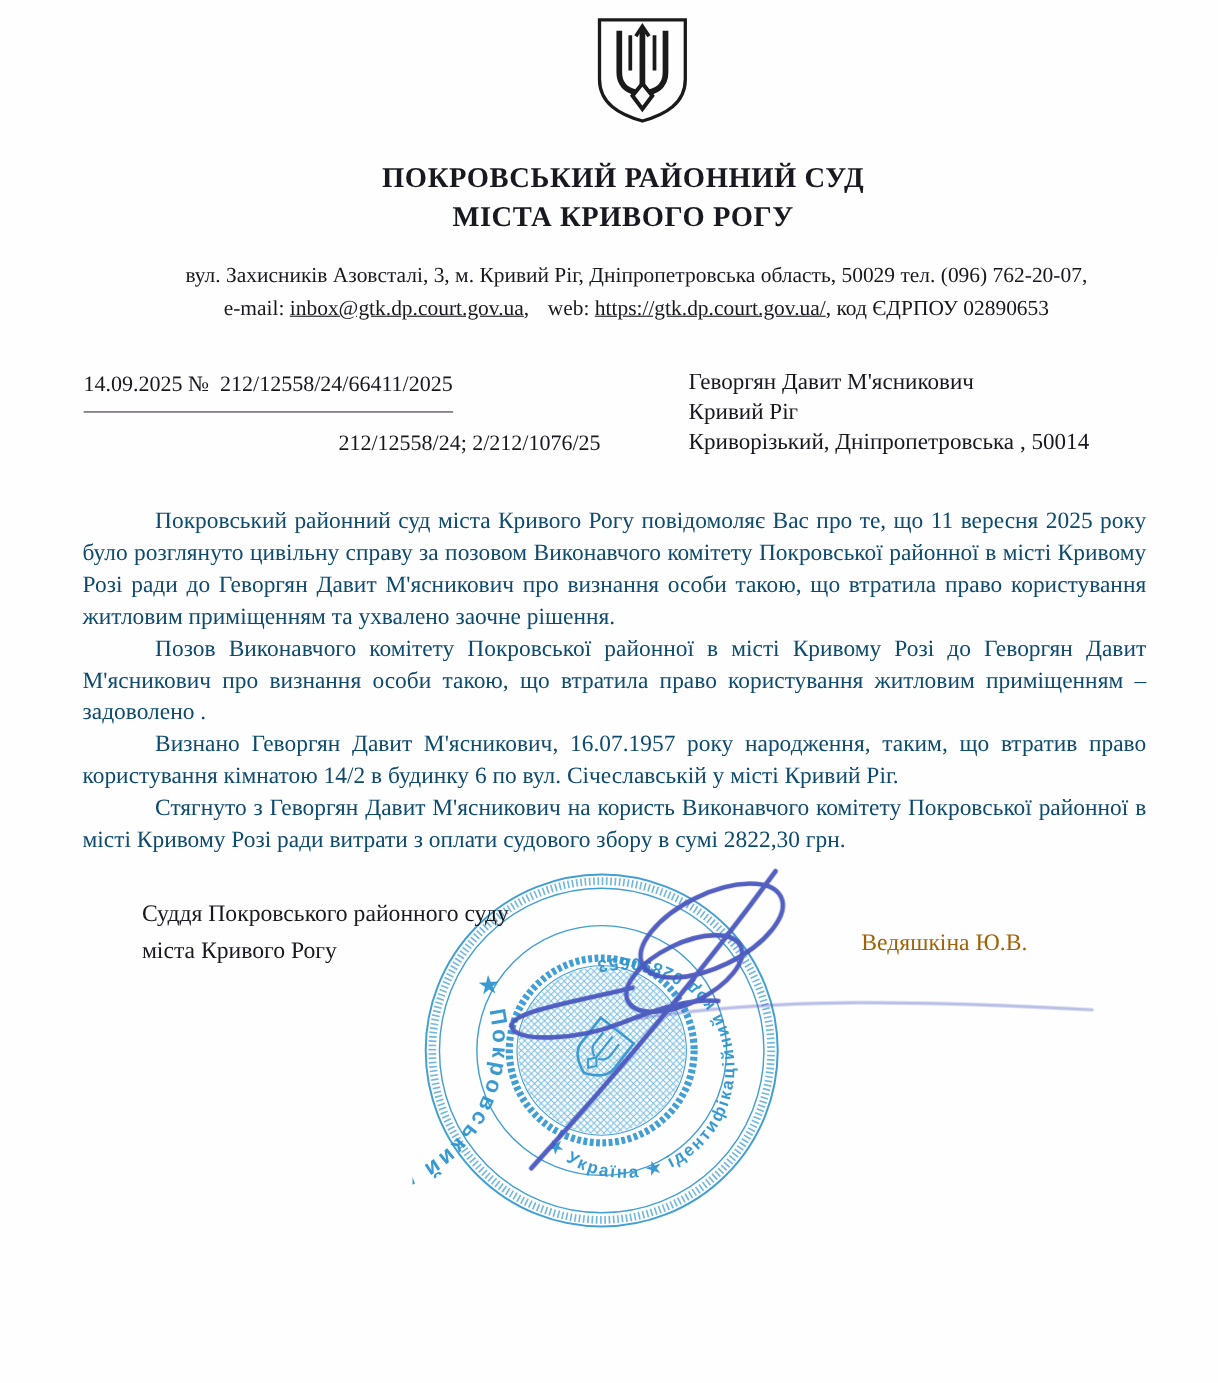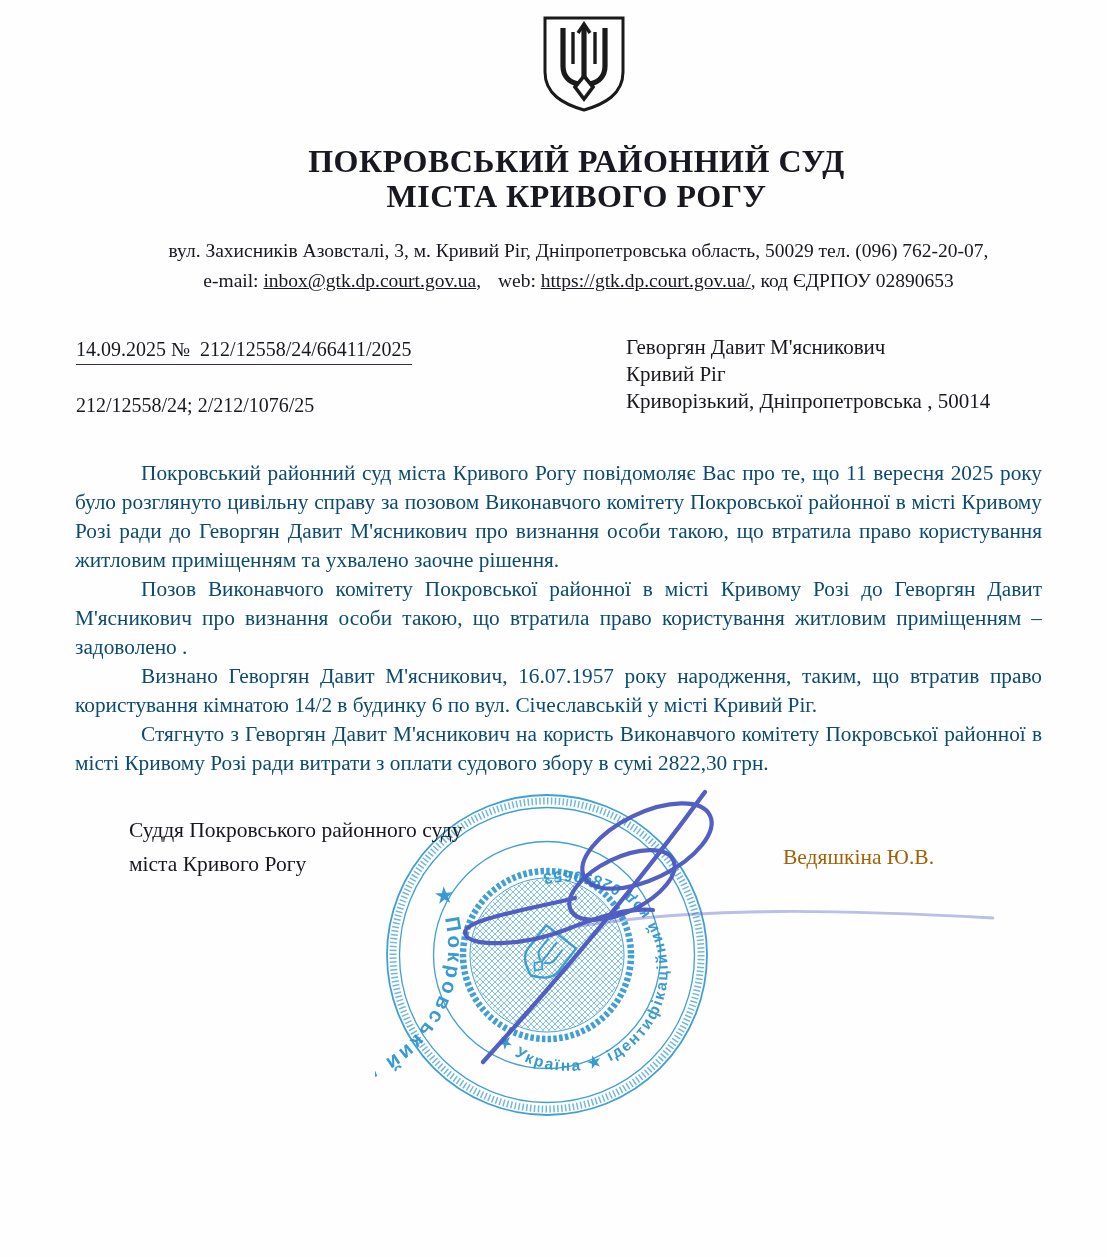--- a/index.html
+++ b/index.html
@@ -6,33 +6,33 @@
   .page{
     position:relative;
     width:1107px;height:1257px;
     background:#fefefe;
     overflow:hidden;
     font-family:"Liberation Serif", serif;
     color:#1b1b1b;
   }
   .emblem{position:absolute;left:538px;top:14px;width:92px;height:100px;}
   .title{
-    position:absolute;left:48px;top:144px;width:1057px;
-    text-align:center;font-weight:bold;font-size:32px;line-height:35px;
+    position:absolute;left:38px;top:144px;width:1057px;
+    text-align:center;font-weight:bold;font-size:26px;line-height:35px;
     letter-spacing:0.5px;color:#181820;
   }
   .addr{
     position:absolute;left:50px;top:236px;width:1057px;
     text-align:center;font-size:19.5px;line-height:30px;color:#17171f;
   }
   .addr .u{text-decoration:underline;}
   .addr .gap{display:inline-block;width:12px;}
   .refs{position:absolute;left:76px;top:338px;width:470px;font-size:20px;color:#17171f;}
-  .refs .dateline{white-space:pre-wrap;border-bottom:1.6px solid #3a3038;display:inline-block;padding-bottom:3px;}
-  .refs .caseline{margin-top:29px;white-space:pre-wrap;}
+  .refs .dateline{white-space:pre-wrap;border-bottom:1.6px solid #3a3038;display:inline-block;padding-bottom:13px;}
+  .refs .caseline{margin-top:17px;white-space:pre-wrap;text-align:right;}
   .recipient{
     position:absolute;left:578px;top:334px;width:470px;
     font-size:21px;line-height:27px;color:#17171f;margin-left:48px;
   }
   .bodytext{
     position:absolute;left:75px;top:459px;width:967px;
     font-size:21.3px;line-height:29px;text-align:justify;color:#0c4a6e;
   }
   .bodytext p{margin:0;text-indent:66px;}
   .signline{

